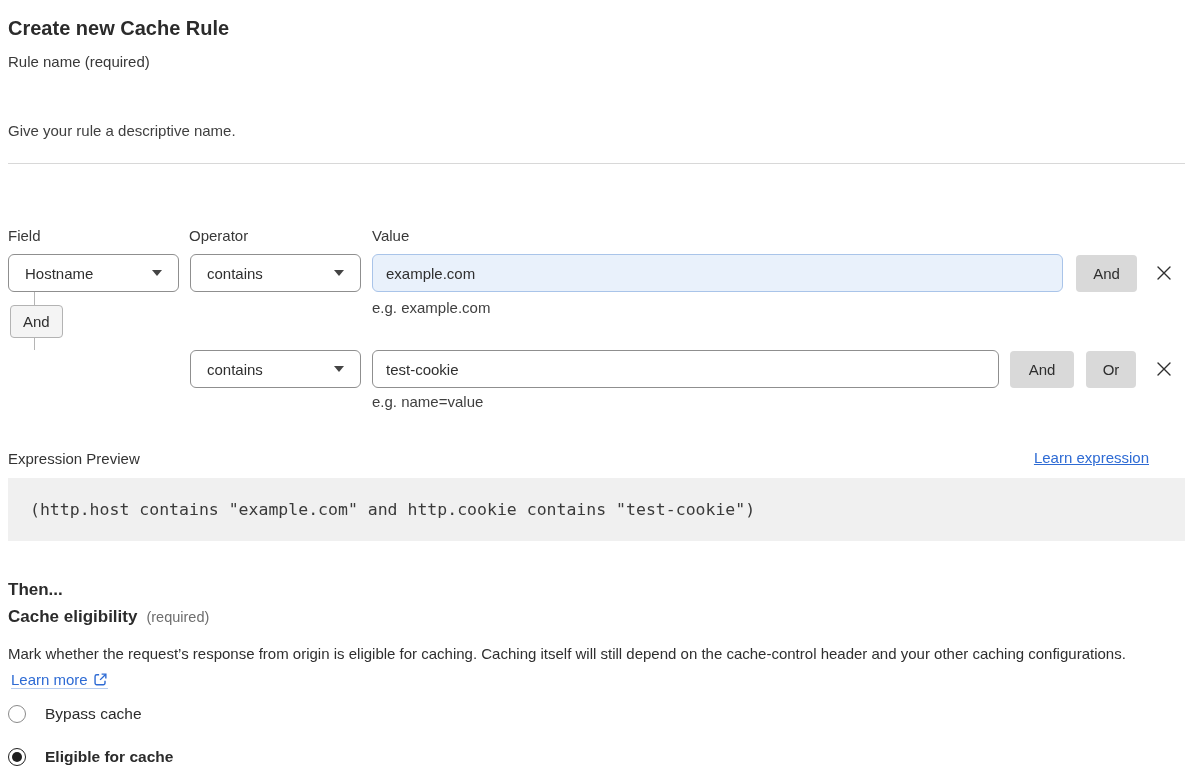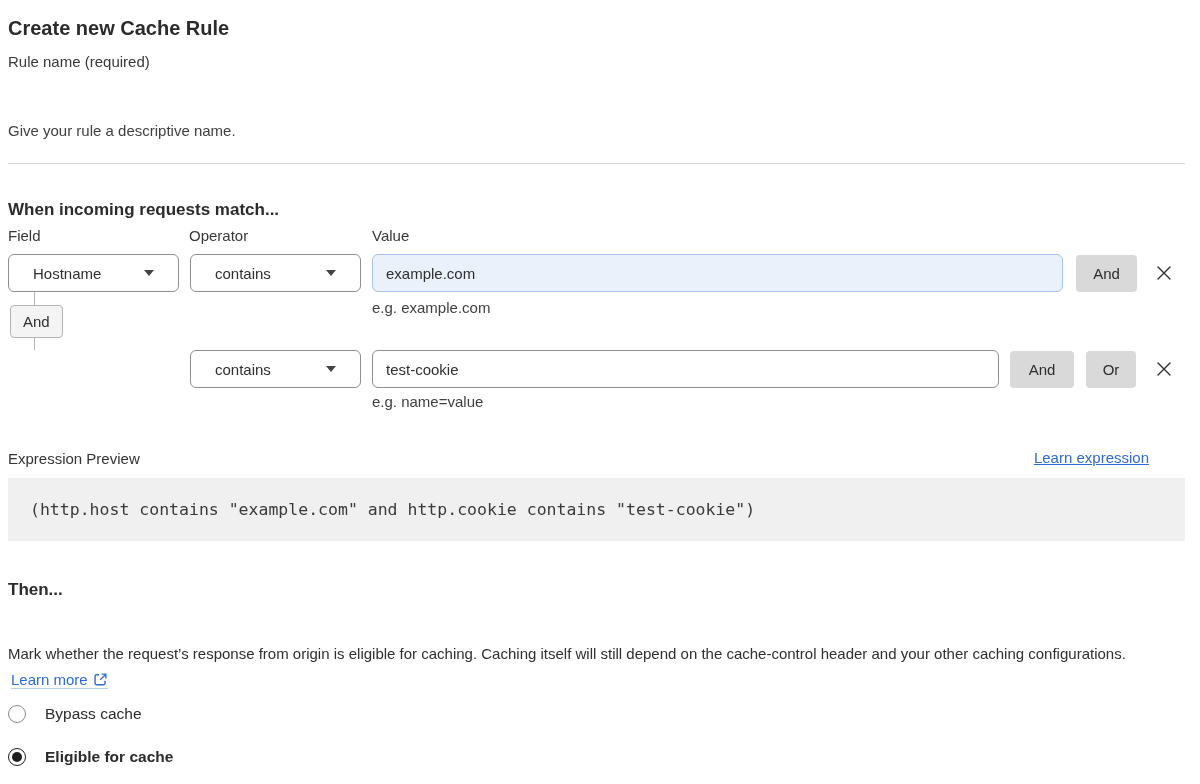--- a/index.html
+++ b/index.html
@@ -18,21 +18,21 @@
   .divider{left:8px;top:163px;width:1177px;height:1px;background:#d8d8d8;}
 
   .section-heading{font-size:17px;font-weight:700;color:#2b2b2b;}
   .match-heading{left:8px;top:186px;}
 
   .col-label{top:227px;}
   .col-field{left:8px;}  .col-operator{left:189px;}  .col-value{left:372px;}
 
   .select{box-sizing:border-box;height:38px;border:1px solid #8f8f8f;border-radius:6px;
     background:#fff;display:flex;align-items:center;justify-content:space-between;
-    padding:0 24px;font-size:15px;color:#2f2f2f;cursor:pointer;}
+    padding:0 16px;font-size:15px;color:#2f2f2f;cursor:pointer;}
   .caret{width:0;height:0;border-left:5px solid transparent;border-right:5px solid transparent;
     border-top:6px solid #444;flex:none;margin-left:8px;}
   .value-input{box-sizing:border-box;height:38px;border:1px solid #8f8f8f;border-radius:6px;
     padding:0 13px;font-size:15px;color:#2f2f2f;font-family:inherit;background:#fff;}
   .value-input.highlight{background:#e9f1fb;border-color:#a9c4e9;}
   .gray-btn{box-sizing:border-box;height:37px;background:#d9d9d9;border:none;border-radius:4px;
     font-size:15px;color:#2e2e2e;font-family:inherit;cursor:pointer;}
   .x-btn{background:none;border:none;padding:0;cursor:pointer;line-height:0;}
   .hint{font-size:15px;color:#3f3f3f;}
 
@@ -85,21 +85,20 @@
 
 <div class="canvas">
 
   <h1 class="abs page-title">Create new Cache Rule</h1>
 
   <label class="abs field-label rule-label">Rule name (required)</label>
   <div class="abs rule-helper">Give your rule a descriptive name.</div>
 
   <div class="abs divider"></div>
 
-  <h2 class="abs section-heading match-heading">When incoming requests match...</h2>
 
   <div class="abs field-label col-label col-field">Field</div>
   <div class="abs field-label col-label col-operator">Operator</div>
   <div class="abs field-label col-label col-value">Value</div>
 
   <div class="abs select row1 r-field">
     <span>Hostname</span>
     <span class="caret"></span>
   </div>
   <div class="abs select row1 r-operator">
@@ -133,20 +132,24 @@
   </button>
   <div class="abs hint hint2">e.g. name=value</div>
 
   <div class="abs expr-label">Expression Preview</div>
   <a class="abs edit-link">Learn expression</a>
   <div class="abs code-block">
     <span class="code-text">(http.host contains "example.com" and http.cookie contains "test-cookie")</span>
   </div>
 
   <h2 class="abs section-heading then-heading">Then...</h2>
+  <div class="abs cache-title-row">
+    <span class="cache-title">Cache eligibility</span>
+    <span class="required-tag">(required)</span>
+  </div>
   <p class="abs desc">
     <span>Mark whether the request’s response from origin is eligible for caching. Caching itself will still depend on the cache-control header and your other caching configurations.</span>
     <a class="learn-more"><span>Learn more</span><svg class="ext-icon" width="15" height="15" viewBox="0 0 16 16">
           <path d="M6.5 3H4A1.8 1.8 0 0 0 2.2 4.8v7A1.8 1.8 0 0 0 4 13.6h7a1.8 1.8 0 0 0 1.8-1.8V9.3" fill="none" stroke="#2e6bd4" stroke-width="1.5"></path>
           <path d="M9.2 2.3h4.5v4.5" fill="none" stroke="#2e6bd4" stroke-width="1.5"></path>
           <path d="M13.4 2.6L7.6 8.4" stroke="#2e6bd4" stroke-width="1.5" fill="none"></path>
         </svg></a>
   </p>
 
   <div class="abs radio-row radio-row1">

